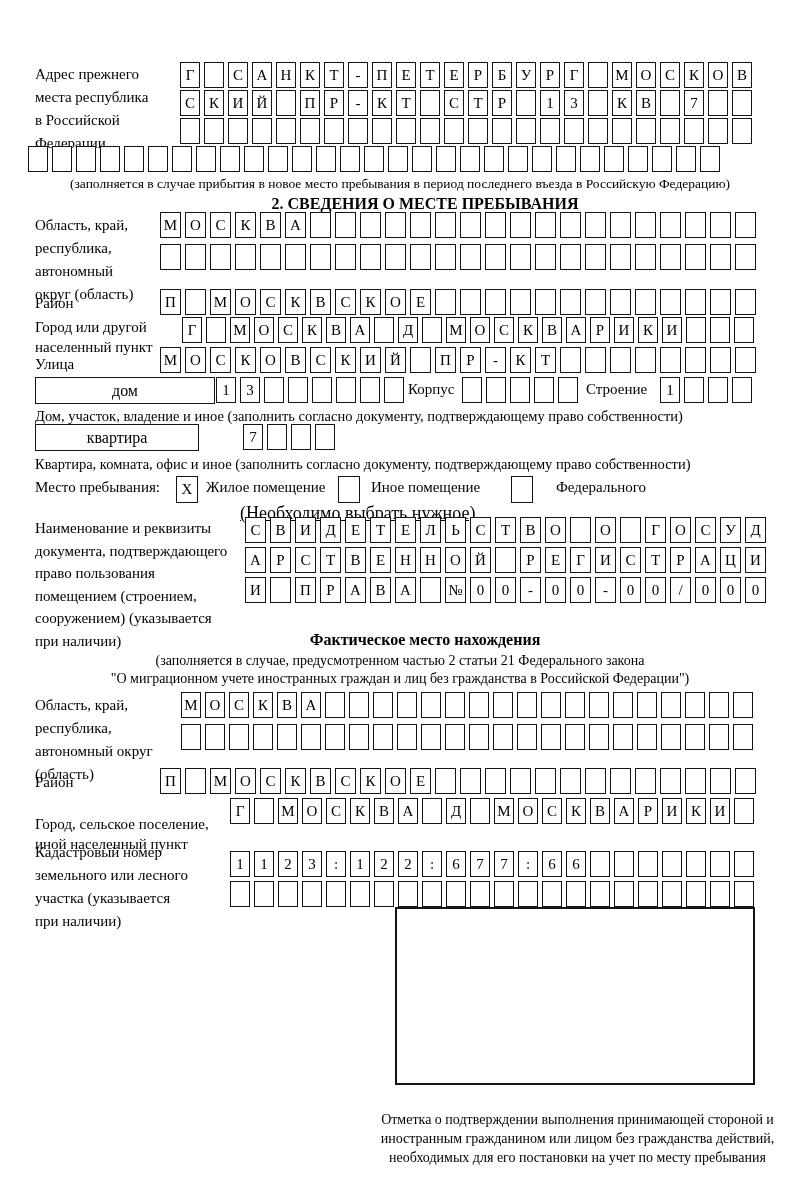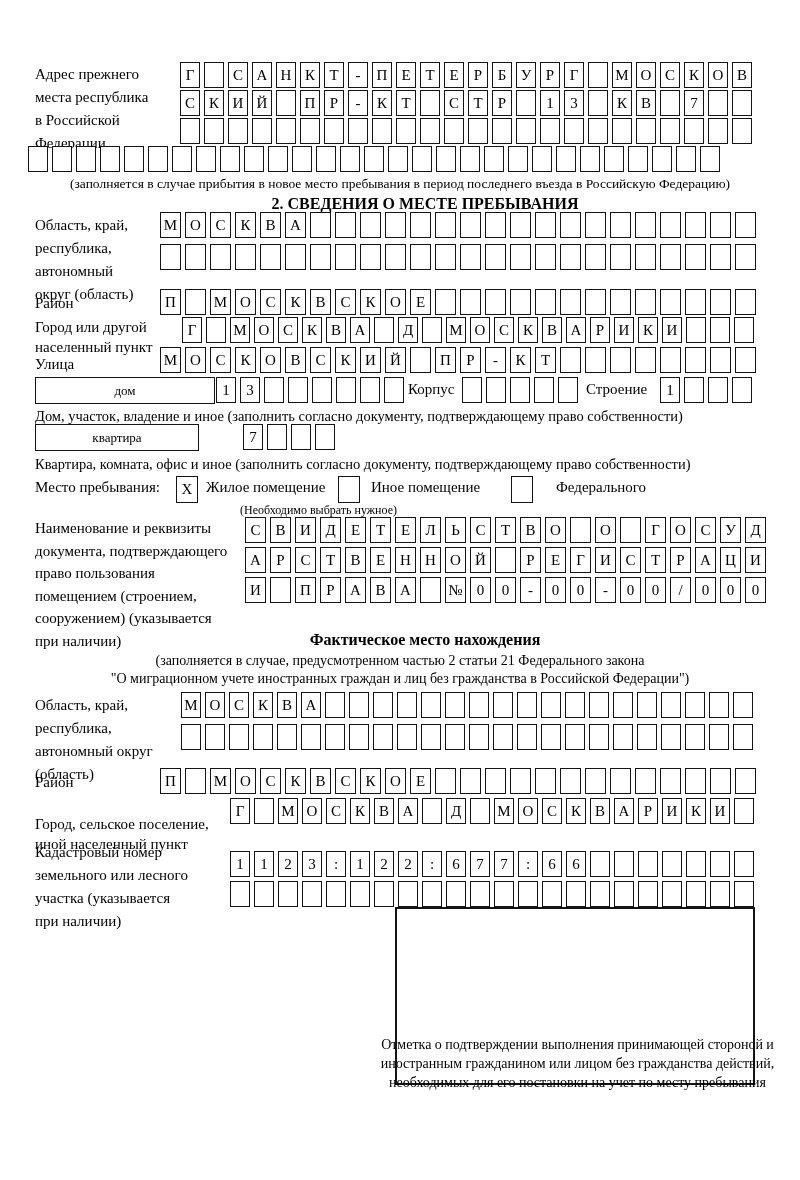--- a/index.html
+++ b/index.html
@@ -15,21 +15,21 @@
   .cnote{left:0;width:800px;text-align:center;}
   .row{position:absolute;display:flex;gap:4px;}
   .cell{
     width:20px;height:26px;border:1.6px solid #141414;box-sizing:border-box;
     display:flex;align-items:center;justify-content:center;
     font-size:15px;background:#fff;flex:0 0 auto;
   }
   .w21 .cell{width:21px;}
   .longbox{
     position:absolute;height:27px;border:1.6px solid #141414;box-sizing:border-box;
-    display:flex;align-items:center;justify-content:center;font-size:13px;background:#fff;
+    display:flex;align-items:center;justify-content:center;font-size:16px;background:#fff;
   }
   .cbox{
     position:absolute;width:22px;height:27px;border:1.6px solid #141414;box-sizing:border-box;
     display:flex;align-items:center;justify-content:center;font-size:15px;background:#fff;
   }
   .inline-lbl{position:absolute;font-size:15px;}
   .stamp-box{position:absolute;border:2px solid #141414;box-sizing:border-box;background:#fff;}
   .stamp-note{position:absolute;font-size:14px;line-height:19px;text-align:center;}
   .fnote{position:absolute;left:0;width:800px;text-align:center;font-size:14px;}
 </style>
@@ -335,21 +335,21 @@
     </div>
   <div class="note" style="top:456px;left:35px;font-size:14.5px;">Квартира, комната, офис и иное (заполнить согласно документу, подтверждающему право собственности)</div>
 
   <div class="inline-lbl" style="top:479px;left:35px;">Место пребывания:</div>
   <div class="cbox" style="top:476px;left:176px;">X</div>
   <div class="inline-lbl" style="top:479px;left:206px;">Жилое помещение</div>
   <div class="cbox" style="top:476px;left:338px;"></div>
   <div class="inline-lbl" style="top:479px;left:371px;">Иное помещение</div>
   <div class="cbox" style="top:476px;left:511px;"></div>
   <div class="inline-lbl" style="top:479px;left:556px;">Федерального</div>
-  <div class="note" style="top:503px;left:240px;font-size:12px;">(Необходимо выбрать нужное)</div>
+  <div class="note" style="top:503px;left:240px;font-size:18px;text-decoration:underline;">(Необходимо выбрать нужное)</div>
 
   <div class="lbl" style="top:517px;left:35px;width:210px;line-height:22.5px;">Наименование и реквизиты
 документа, подтверждающего
 право пользования
 помещением (строением,
 сооружением) (указывается
 при наличии)</div>
   <div class="row w21" style="top:517px;left:245px;">
       <span class="cell">С</span>
       <span class="cell">В</span>
@@ -583,15 +583,15 @@
       <span class="cell"></span>
       <span class="cell"></span>
       <span class="cell"></span>
       <span class="cell"></span>
       <span class="cell"></span>
       <span class="cell"></span>
       <span class="cell"></span>
     </div>
 
   <div class="stamp-box" style="top:907px;left:395px;width:360px;height:178px;"></div>
-  <div class="stamp-note" style="top:1035px;left:365px;width:425px;">Отметка о подтверждении выполнения принимающей стороной и иностранным гражданином или лицом без гражданства действий, необходимых для его постановки на учет по месту пребывания</div>
+  <div class="stamp-note" style="top:1110px;left:365px;width:425px;">Отметка о подтверждении выполнения принимающей стороной и иностранным гражданином или лицом без гражданства действий, необходимых для его постановки на учет по месту пребывания</div>
 
 </div>
 
 </body></html>

